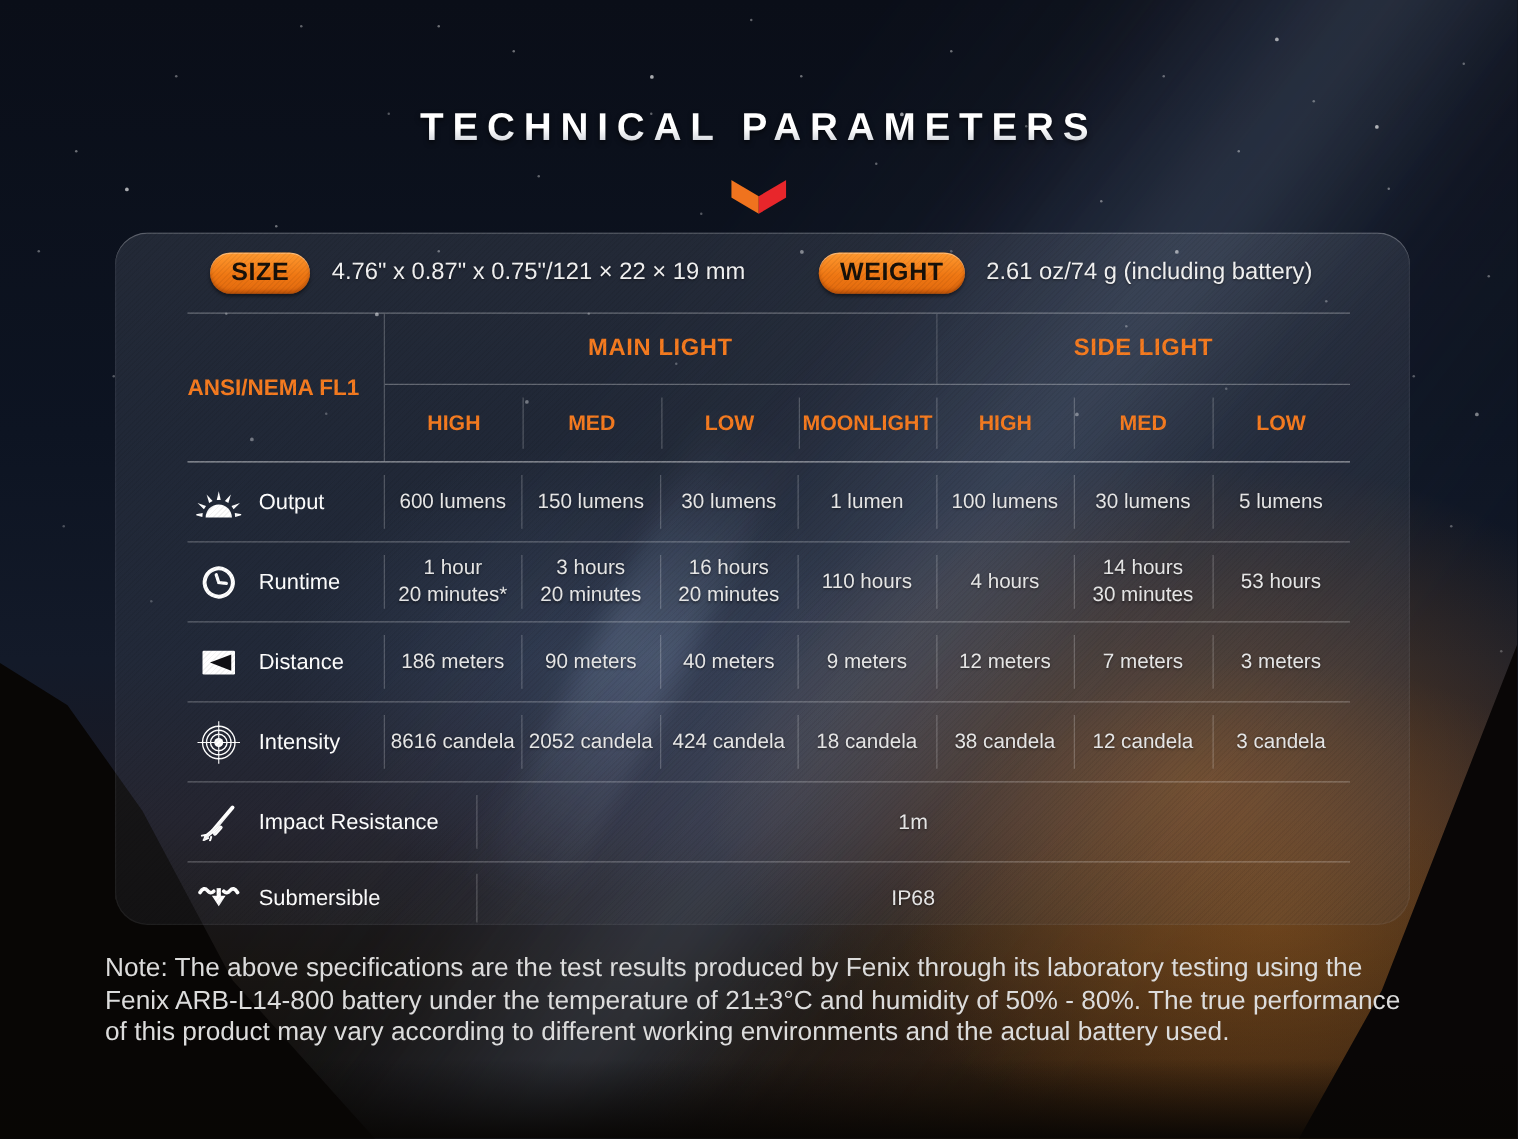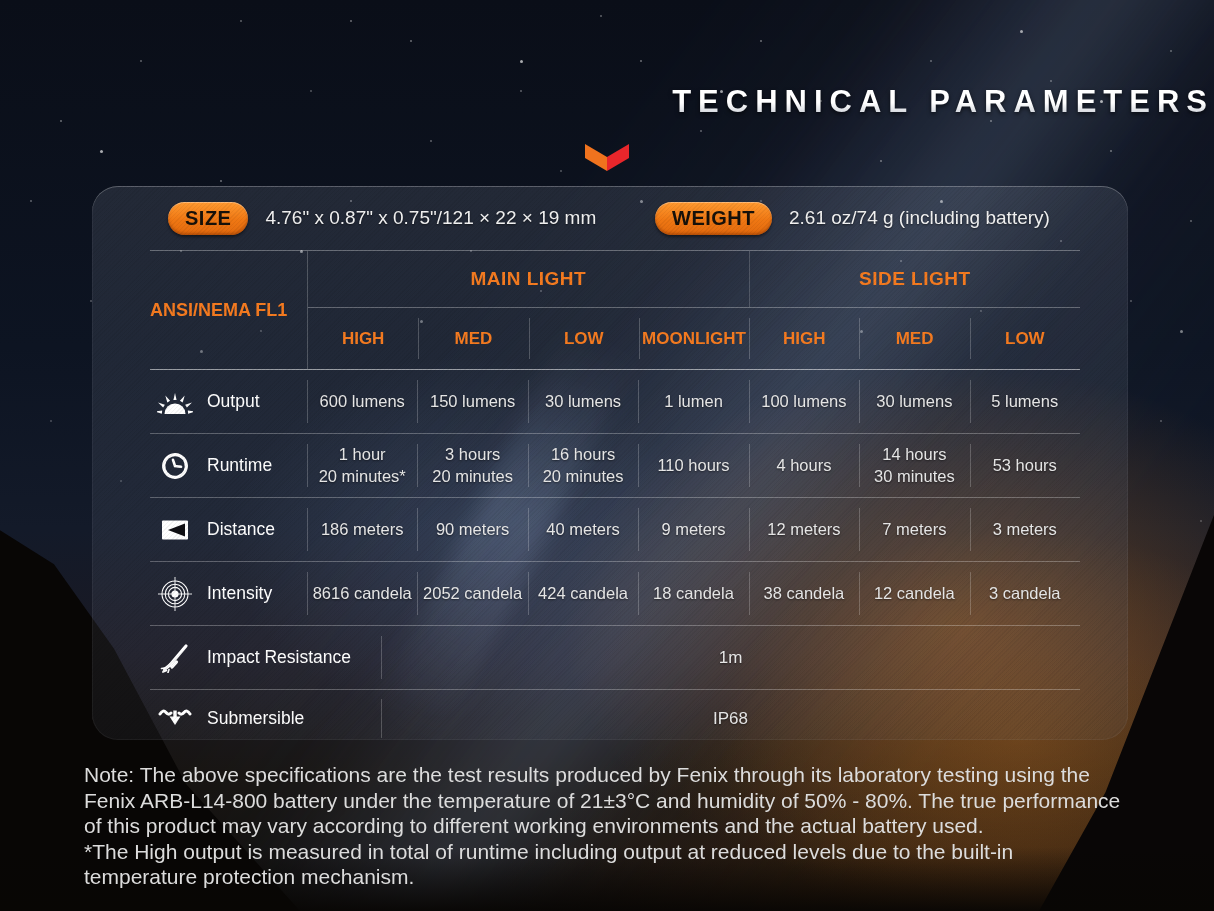--- a/index.html
+++ b/index.html
@@ -76,21 +76,21 @@
   .hill-right{
     position:absolute;right:0;top:515px;width:175px;height:396px;background:#090606;
     clip-path:polygon(100% 0,38% 70%,0 100%,100% 100%);
   }
   .ground{
     position:absolute;left:0;bottom:0;width:100%;height:64px;
     background:linear-gradient(to top,rgba(8,6,4,0.95),rgba(8,6,4,0));
   }
   
   .page-title{
-    position:absolute;top:84px;left:0;width:100%;text-align:right;
+    position:absolute;top:84px;left:0;width:100%;text-align:center;
     font-size:31px;font-weight:bold;letter-spacing:7px;
     background:linear-gradient(180deg,#ffffff 52%,#b6bcc7);
     -webkit-background-clip:text;background-clip:text;
     -webkit-text-fill-color:transparent;color:#f2f2f2;
     filter:drop-shadow(0 2px 2px rgba(0,0,0,0.6));
   }
   .title-chevron{position:absolute;top:143px;left:585px;width:44px;height:29px;}
   
   .panel{
     position:absolute;left:92px;top:186px;width:1036px;height:554px;
@@ -330,14 +330,13 @@
         <span>Submersible</span>
       </div>
       <div class="span-cell">IP68</div>
     </div>
 
   </div>
 </div>
 
 <div class="notes">
   <p>Note: The above specifications are the test results produced by Fenix through its laboratory testing using the Fenix ARB-L14-800 battery under the temperature of 21±3°C and humidity of 50% - 80%. The true performance of this product may vary according to different working environments and the actual battery used.</p>
-  <p>*The High output is measured in total of runtime including output at reduced levels due to the built-in temperature protection mechanism.</p>
 </div>
 
 </body></html>

